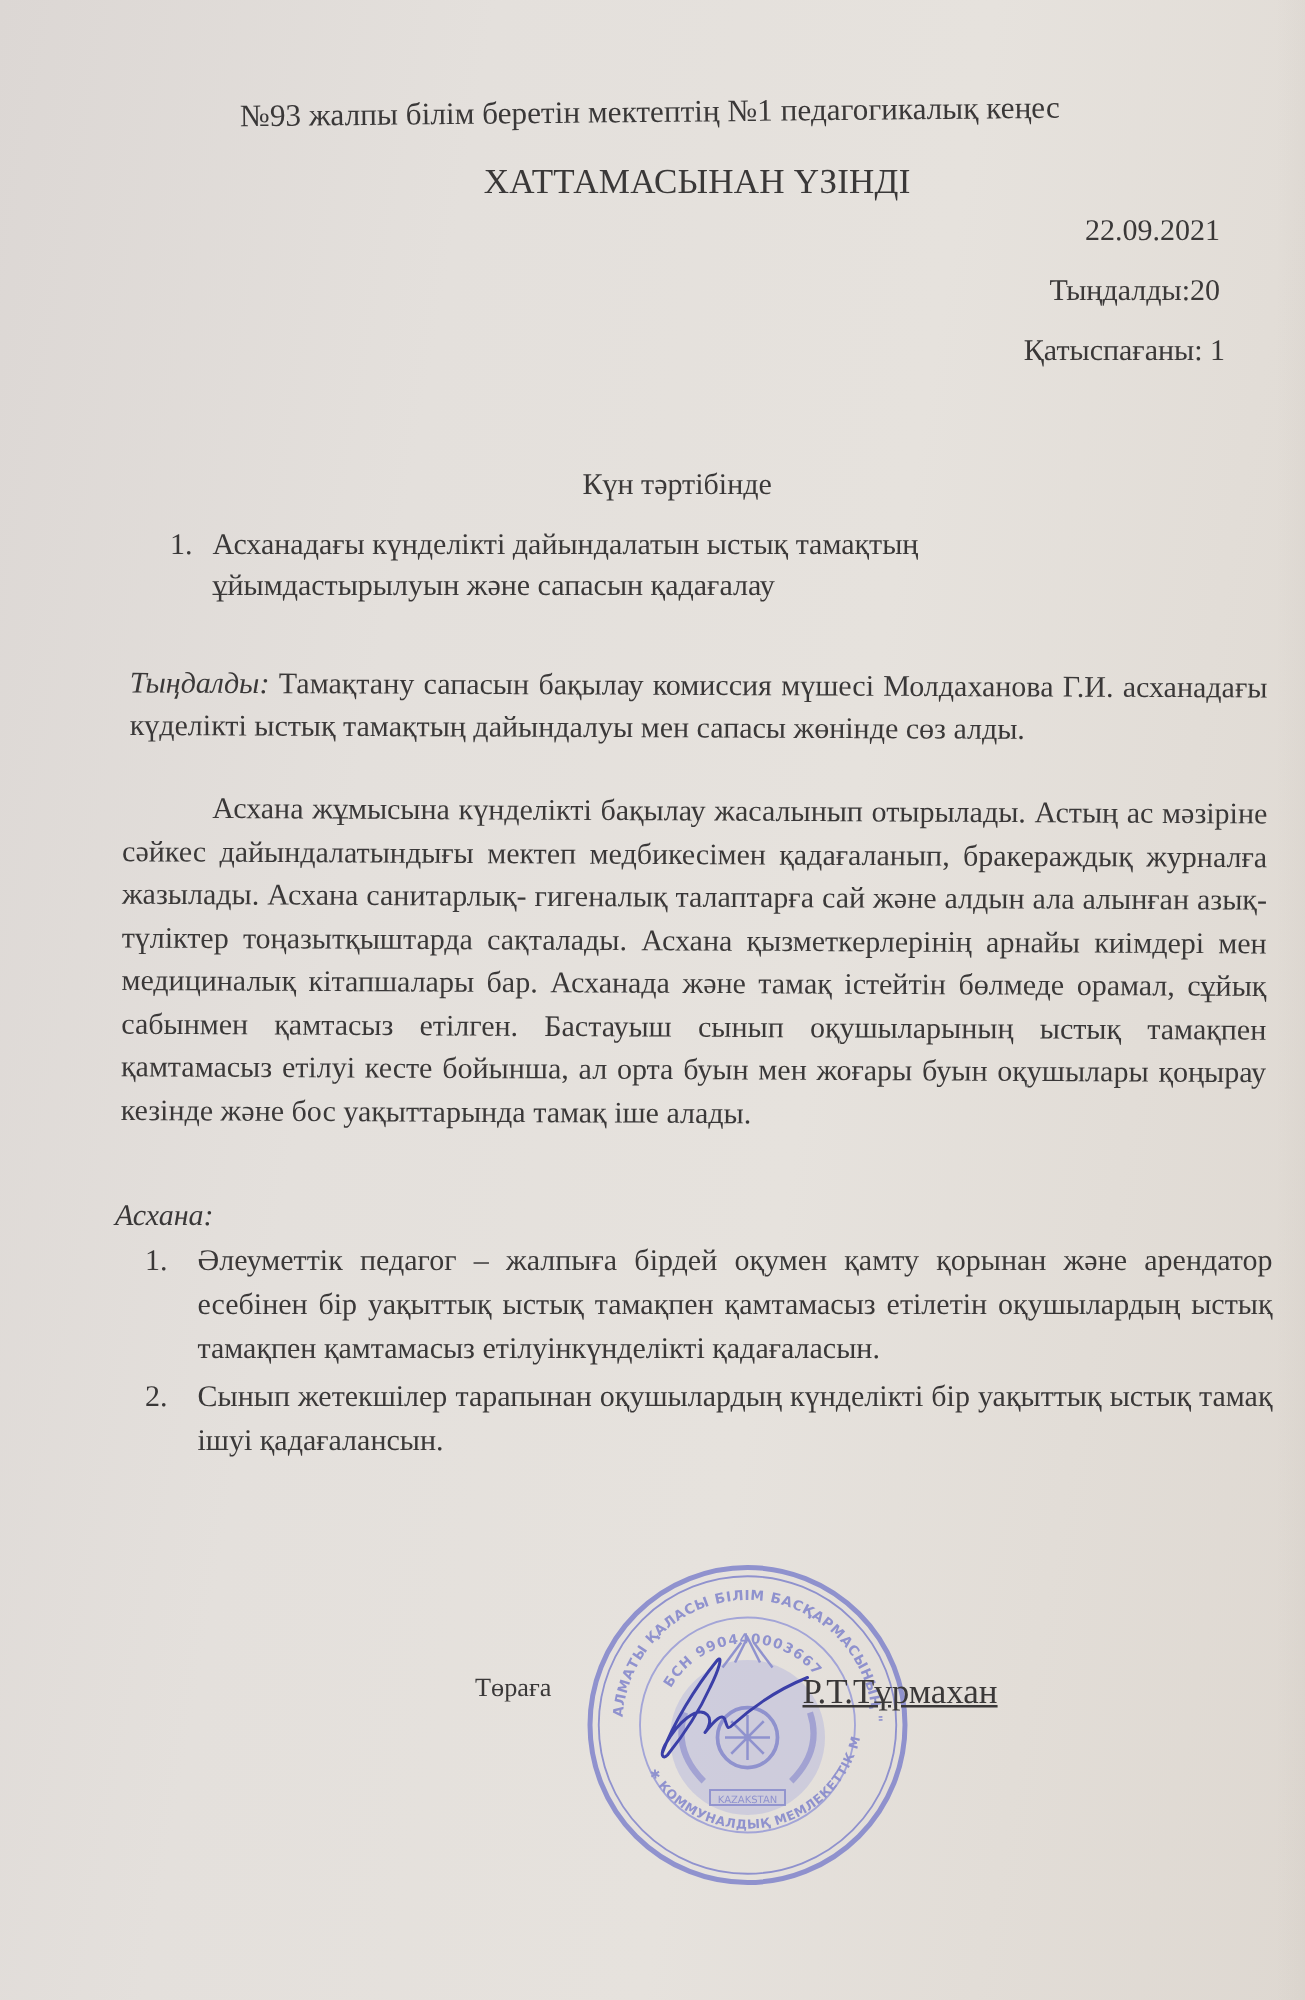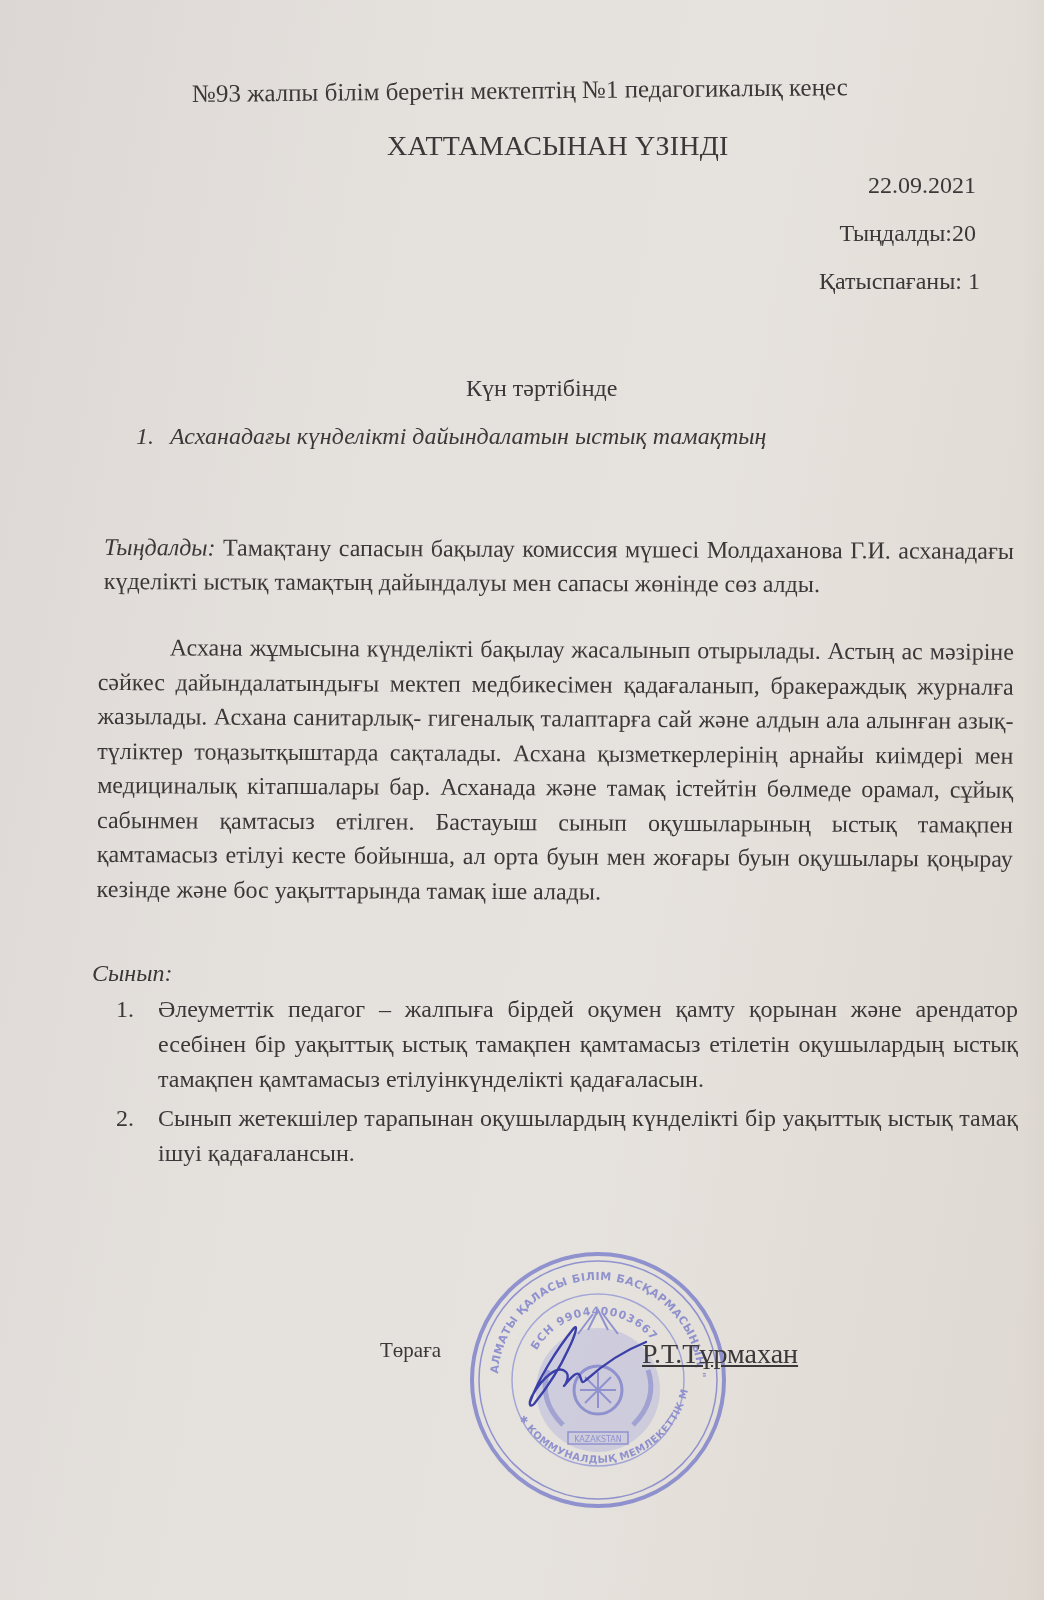--- a/index.html
+++ b/index.html
@@ -44,21 +44,20 @@
     .agenda-head {
       left: 450px; top: 375px;
       font-size: 24px;
     }
     .agenda-list {
       position: absolute;
       left: 120px; top: 420px;
       width: 700px;
       font-size: 24px;
       line-height: 33px;
-      font-style: italic;
     }
     .agenda-list .num {
       display: inline-block;
       width: 34px;
     }
     .agenda-list .cont { padding-left: 34px; }
 
     .para {
       position: absolute;
       font-size: 24px;
@@ -139,32 +138,33 @@
   <div class="abs title2">ХАТТАМАСЫНАН ҮЗІНДІ</div>
 
   <div class="abs meta date">22.09.2021</div>
   <div class="abs meta present">Тыңдалды:20</div>
   <div class="abs meta absent">Қатыспағаны: 1</div>
 
   <div class="abs agenda-head">Күн тәртібінде</div>
   <div class="agenda-list">
     <div>
       <span class="num">1.</span><span>Асханадағы күнделікті дайындалатын ыстық тамақтың</span>
+      <div class="cont">ұйымдастырылуын және сапасын қадағалау</div>
     </div>
   </div>
 
   <div class="para heard">
     <span class="lead">Тыңдалды:</span><span> Тамақтану сапасын бақылау комиссия мүшесі Молдаханова Г.И. асханадағы күделікті ыстық тамақтың дайындалуы мен сапасы жөнінде сөз алды.</span>
   </div>
 
   <div class="para body-text">
     <span class="indent"></span><span>Асхана жұмысына күнделікті бақылау жасалынып отырылады. Астың ас мәзіріне сәйкес дайындалатындығы  мектеп медбикесімен қадағаланып, бракераждық журналға жазылады. Асхана санитарлық- гигеналық талаптарға сай және алдын ала алынған азық-  түліктер тоңазытқыштарда сақталады. Асхана қызметкерлерінің арнайы киімдері мен медициналық  кітапшалары бар. Асханада және тамақ істейтін бөлмеде орамал, сұйық сабынмен қамтасыз етілген. Бастауыш сынып оқушыларының ыстық тамақпен қамтамасыз етілуі  кесте бойынша, ал орта буын мен жоғары буын оқушылары қоңырау кезінде және бос уақыттарында тамақ іше алады.</span>
   </div>
 
-  <div class="abs decision-head">Сынып:</div>
+  <div class="abs decision-head">Асхана:</div>
   <div class="decision-list">
     <div class="decision-item">
       <span class="num">1.</span>
       <span>Әлеуметтік педагог –  жалпыға бірдей оқумен қамту қорынан және арендатор есебінен  бір уақыттық ыстық тамақпен қамтамасыз етілетін оқушылардың ыстық тамақпен қамтамасыз етілуінкүнделікті қадағаласын.</span>
     </div>
     <div class="decision-item">
       <span class="num">2.</span>
       <span>Сынып жетекшілер тарапынан оқушылардың күнделікті бір уақыттық ыстық тамақ ішуі қадағалансын.</span>
     </div>
   </div>

